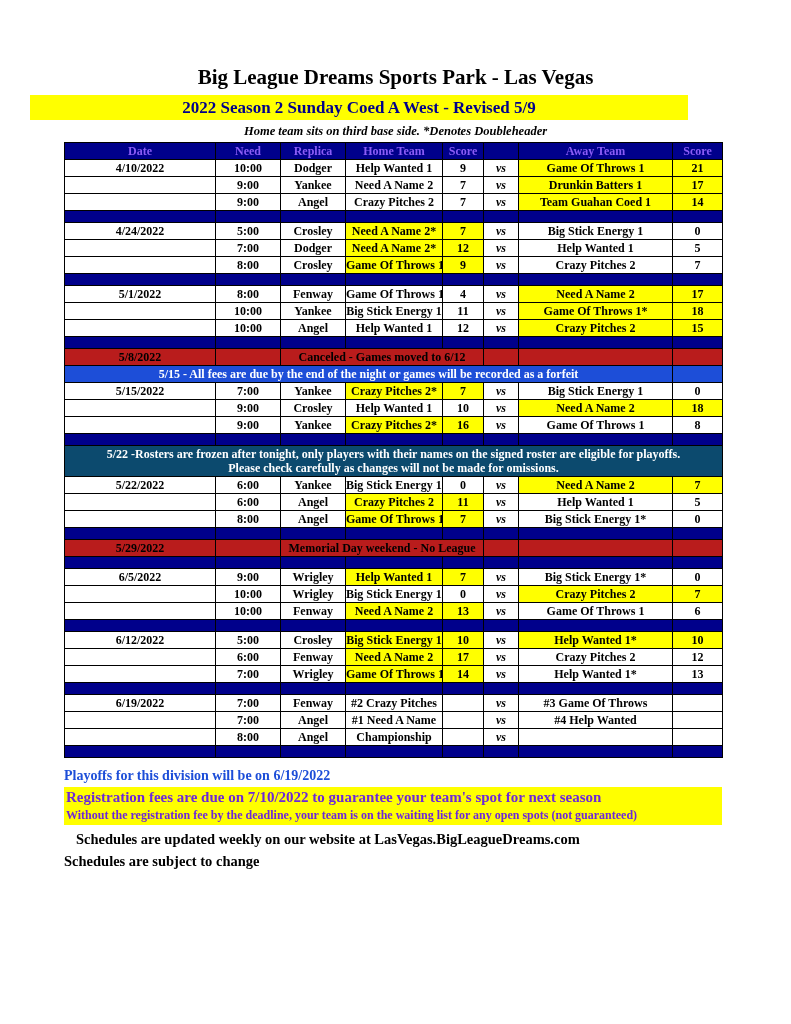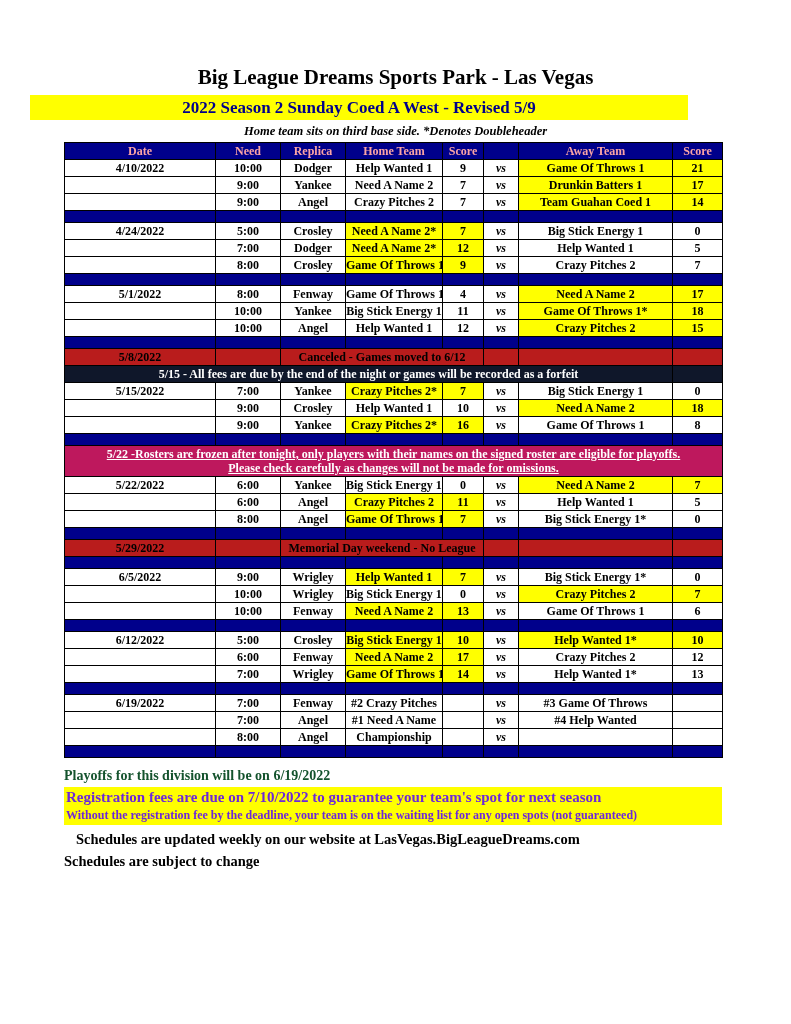--- a/index.html
+++ b/index.html
@@ -23,28 +23,28 @@
   }
   table.sched{
     margin-left:64px;width:658px;border-collapse:collapse;table-layout:fixed;
     border:1px solid #000;
   }
   table.sched td, table.sched th{
     border:1px solid #000;padding:0;font-weight:bold;font-size:12px;
     text-align:center;height:16px;line-height:16px;white-space:nowrap;
     overflow:hidden;color:#000;
   }
-  table.sched th{background:#00008B;color:#fca5a5;height:16px;}
+  table.sched th{background:#00008B;color:#8b5cf6;height:16px;}
   td.vs{font-style:italic;color:#00008B;font-size:11px;}
   td.hl{background:#FFFF00;color:#00008B;}
   tr.spacer td{background:#00008B;height:11px;}
   tr.grayrow td{background:#b91c1c;}
-  tr.navynote td{background:#0f172a;color:#ffffff;}
-  tr.rednote td{background:#be185d;color:#ffffff;line-height:14px;padding:1px 0;text-decoration:underline;}
-  .playoffs{margin:10px 0 3px 64px;font-weight:bold;font-size:14px;color:#14532d;}
+  tr.navynote td{background:#1d4ed8;color:#ffffff;}
+  tr.rednote td{background:#0c4a6e;color:#ffffff;line-height:14px;padding:1px 0;}
+  .playoffs{margin:10px 0 3px 64px;font-weight:bold;font-size:14px;color:#1d4ed8;}
   .regblock{margin-left:64px;width:658px;background:#FFFF00;color:#6d28d9;font-weight:bold;}
   .regline1{font-size:15px;padding:2px 0 1px 2px;}
   .regline2{font-size:12px;padding:1px 0 2px 2px;}
   .webline{margin:6px 0 0 76px;font-weight:bold;font-size:14.5px;color:#000;}
   .subjline{margin:5px 0 0 64px;font-weight:bold;font-size:14.5px;color:#000;}
 </style>
 </head>
 <body>
 
 <div class="sheet">

